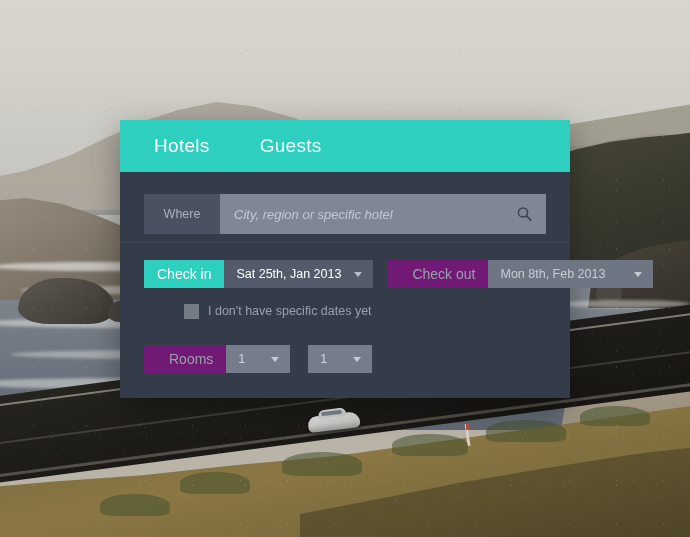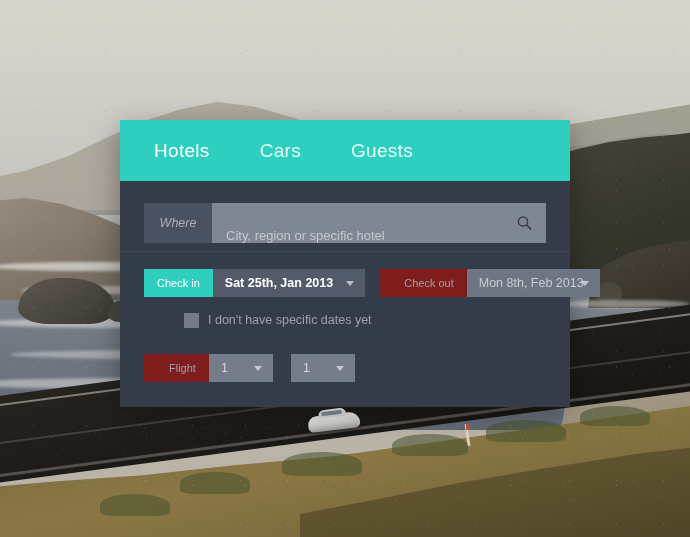--- a/index.html
+++ b/index.html
@@ -217,21 +217,21 @@
 
   
   #widget {
     position:absolute;
     left:120px; top:120px;
     width:450px; height:278px;
     box-shadow:0 10px 30px rgba(0,0,0,.35);
   }
 
   .tabbar {
-    height:61px;
+    height:52px;
     background:#2ecfbe;
     display:flex;
     align-items:center;
     padding-left:26px;
     gap:34px;
   }
   .tab {
     color:rgba(255,255,255,.88);
     font-size:19px;
     letter-spacing:.3px;
@@ -253,35 +253,35 @@
     background:rgba(255,255,255,.05);
   }
 
   
   .where-row {
     display:flex;
     height:40px;
     margin-bottom:26px;
   }
   .where-label {
-    width:68px;
+    width:76px;
     background:#4a5261;
     color:#aab0bb;
     font-size:12.5px;
     display:flex; align-items:center; justify-content:center;
     cursor:pointer;
-    font-style:italic;
   }
   .where-input {
     flex:1;
     background:#808794;
-    display:flex; align-items:flex-end;
+    display:flex; align-items:center;
     padding:0 14px;
     position:relative;
     cursor:text;
+    font-style:italic;
   }
   .where-input .ph {
     color:#c3c8d0;
     font-size:13px;
   }
   .search-glyph {
     position:absolute;
     right:14px; top:50%;
     transform:translateY(-50%);
     width:15px; height:15px;
@@ -293,36 +293,36 @@
     display:flex;
     align-items:center;
     gap:14px;
     height:28px;
     margin-bottom:12px;
   }
   .grp { display:flex; height:28px; }
   .glabel {
     display:flex; align-items:center; justify-content:center;
     padding:0 13px;
-    font-size:11px;
+    font-size:14px;
     cursor:pointer;
     white-space:nowrap;
   }
   .glabel.on  { background:#2ecfbe; color:#ffffff; }
-  .glabel.off { background:#7f1d1d; color:#9aa1ad;padding-left:25px; }
+  .glabel.off { background:#701a75; color:#9aa1ad;padding-left:25px; }
   .gval {
     display:flex; align-items:center;
     padding:0 12px;
     font-size:12.5px;
     position:relative;
     cursor:pointer;
     white-space:nowrap;
   }
-  .gval.strong { background:#535b6a; color:#ffffff; font-weight:bold; padding-right:32px; }
-  .gval.weak   { background:#6e7684; color:#c7ccd4; padding-right:16px; }
+  .gval.strong { background:#535b6a; color:#ffffff; font-weight:normal; padding-right:32px; }
+  .gval.weak   { background:#6e7684; color:#c7ccd4; padding-right:48px; }
   .caret {
     position:absolute;
     right:11px; top:50%;
     margin-top:-2px;
     width:0; height:0;
     border-left:4.5px solid transparent;
     border-right:4.5px solid transparent;
     border-top:5px solid rgba(255,255,255,.6);
   }
 
@@ -416,21 +416,20 @@
     <div class="grass-tuft g5"></div>
     <div class="grass-tuft g6"></div>
 
     <div class="grain"></div>
   </div>
 
   <div id="widget">
 
     <div class="tabbar">
       <div class="tab active">Hotels</div>
-      <div class="tab">Cars</div>
       <div class="tab">Guests</div>
     </div>
 
     <div class="body">
       <div class="divider"></div>
 
       <div class="where-row">
         <div class="where-label">Where</div>
         <div class="where-input">
           <span class="ph">City, region or specific hotel</span>
@@ -461,21 +460,21 @@
         </div>
       </div>
 
       <div class="cb-row">
         <div class="cbox"></div>
         <div class="cb-text">I don't have specific dates yet</div>
       </div>
 
       <div class="bot-row">
         <div class="grp">
-          <div class="glabel off">Flight</div>
+          <div class="glabel off">Rooms</div>
           <div class="gval num">
             <span>1</span>
             <span class="caret"></span>
           </div>
         </div>
 
         <div class="grp">
           <div class="gval num">
             <span>1</span>
             <span class="caret"></span>

